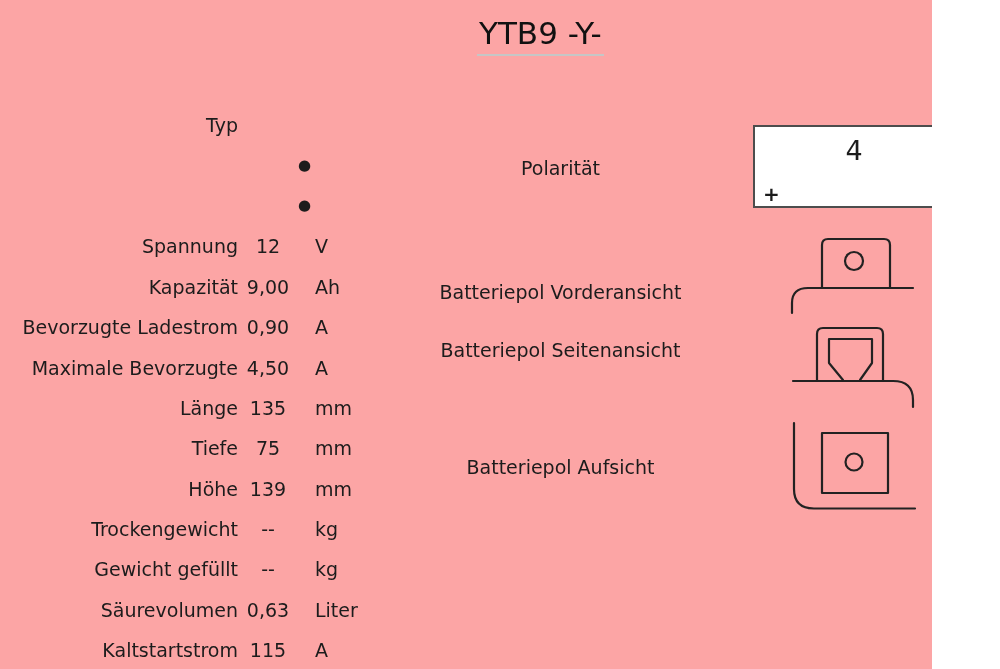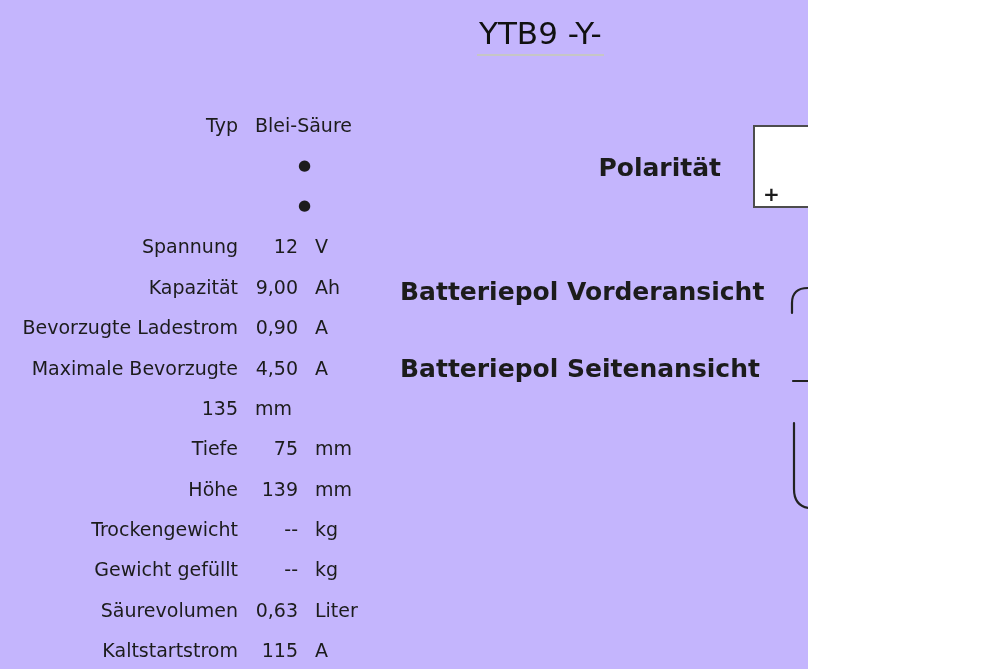--- a/index.html
+++ b/index.html
@@ -1,18 +1,18 @@
 <!DOCTYPE html>
 <html><head>
 <meta charset="utf-8">
 <style>
   html,body { margin:0; padding:0; background:#ffffff; }
   #page {
-    position:relative; width:808px; height:669px;
-    background:#c4b5fd; overflow:hidden;
+    position:relative; width:932px; height:669px;
+    background:#fca5a5; overflow:hidden;
     font-family:"DejaVu Sans", sans-serif;
     color:#1c1c1c;
   }
 
   
   #title {
     position:absolute; left:477px; top:15px;
     font-size:31px; line-height:36px; color:#111;
     border-bottom:2px solid #c6c6c6;
     padding:0 2px 3px 2px; white-space:nowrap;
@@ -21,36 +21,36 @@
   
   #spec-table {
     position:absolute; left:0; top:105px; width:380px;
   }
   .spec-row {
     display:grid; grid-template-columns:238px 60px 1fr;
     height:40.4px; align-items:center;
     font-size:19px; white-space:nowrap;
   }
   .spec-row .label { text-align:right; }
-  .spec-row .value { text-align:right; }
+  .spec-row .value { text-align:center; }
   .spec-row .unit  { text-align:left; padding-left:17px; }
   .spec-row.row-merged .value { grid-column:2 / 4; text-align:left; padding-left:17px; }
   .spec-row.row-bullet .value {
     grid-column:2 / 4; text-align:left; padding-left:60px;
     font-size:15px; line-height:1;
   }
 
   
   .right-label {
     position:absolute; left:400px; width:321px;
-    text-align:right; font-size:25px; line-height:24px; white-space:nowrap;font-weight:bold;
+    text-align:center; font-size:19px; line-height:24px; white-space:nowrap;
   }
   #polarity-label      { top:156px; }
   #front-view-label    { top:265px;margin-top:15px; }
-  #side-view-label     { top:357px; }
+  #side-view-label     { top:338px; }
   #top-view-label      { top:455px; }
 
   
   #polarity-box {
     position:absolute; left:753px; top:125px;
     width:198px; height:79px;
     border:2px solid #4d4d4d; background:#fff;
   }
   #polarity-value {
     position:absolute; left:0; right:0; top:8px;
@@ -77,21 +77,20 @@
 </head>
 <body>
 
 <div id="page">
 
   <div id="title">YTB9 -Y-</div>
 
   <div id="spec-table">
       <div class="spec-row row-merged">
         <span class="cell label">Typ</span>
-        <span class="cell value">Blei-Säure</span>
       </div>
       <div class="spec-row row-bullet">
         <span class="cell value">●</span>
       </div>
       <div class="spec-row row-bullet">
         <span class="cell value">●</span>
       </div>
       <div class="spec-row">
         <span class="cell label">Spannung</span>
         <span class="cell value">12</span>
@@ -106,20 +105,21 @@
         <span class="cell label">Bevorzugte Ladestrom</span>
         <span class="cell value">0,90</span>
         <span class="cell unit">A</span>
       </div>
       <div class="spec-row">
         <span class="cell label">Maximale Bevorzugte</span>
         <span class="cell value">4,50</span>
         <span class="cell unit">A</span>
       </div>
       <div class="spec-row">
+        <span class="cell label">Länge</span>
         <span class="cell value">135</span>
         <span class="cell unit">mm</span>
       </div>
       <div class="spec-row">
         <span class="cell label">Tiefe</span>
         <span class="cell value">75</span>
         <span class="cell unit">mm</span>
       </div>
       <div class="spec-row">
         <span class="cell label">Höhe</span>
@@ -144,20 +144,21 @@
       <div class="spec-row">
         <span class="cell label">Kaltstartstrom</span>
         <span class="cell value">115</span>
         <span class="cell unit">A</span>
       </div>
     </div>
 
   <div class="right-label" id="polarity-label">Polarität</div>
   <div class="right-label" id="front-view-label">Batteriepol Vorderansicht</div>
   <div class="right-label" id="side-view-label">Batteriepol Seitenansicht</div>
+  <div class="right-label" id="top-view-label">Batteriepol Aufsicht</div>
 
   <div id="polarity-box">
     <div id="polarity-value">4</div>
     <div id="polarity-plus">+</div>
     <div id="polarity-minus">-</div>
   </div>
 
   <svg class="diagram" id="front-view-diagram" width="135" height="85" viewBox="0 0 135 85">
     <path d="M 128,55 L 23,55 Q 7,55 7,70 L 7,80"></path>
     <path d="M 37,55 L 37,12 Q 37,6 43,6 L 99,6 Q 105,6 105,12 L 105,55 Z"></path>

